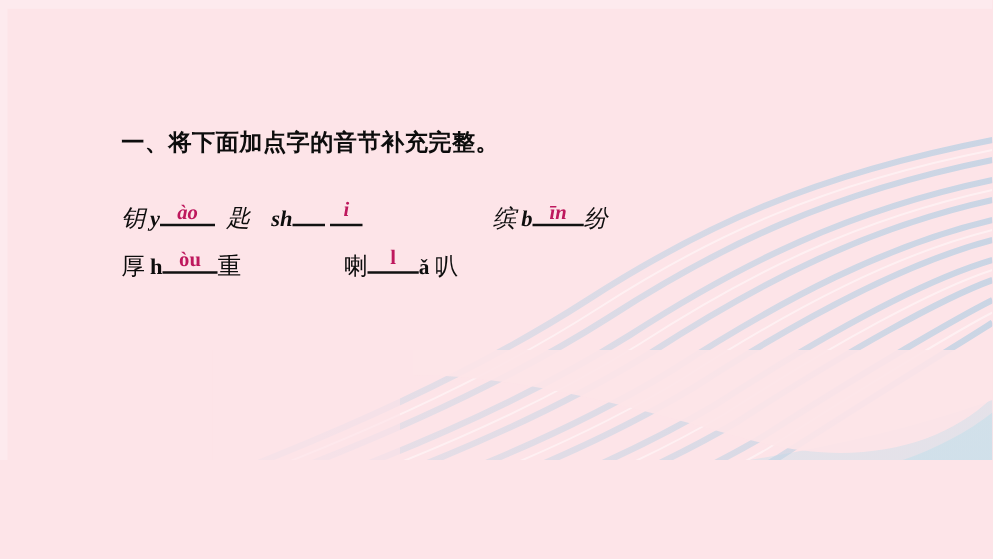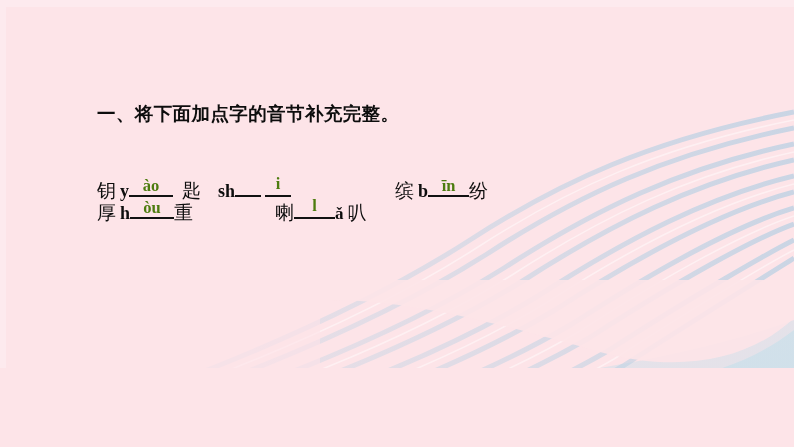--- a/index.html
+++ b/index.html
@@ -68,21 +68,21 @@
     color: #0d0d0d;
     white-space: nowrap;
   }
 
   .ans-row {
     position: absolute;
     left: 97px;
     white-space: nowrap;
     color: #0d0d0d;
   }
-  .row-1 { top: 176px; }
+  .row-1 { top: 160px; font-style: italic; }
   .row-2 { top: 198px; }
 
   
   .hz {
     font-family: "Liberation Serif", "DejaVu Serif", serif;
     font-size: 19px;
     vertical-align: baseline;
   }
 
   
@@ -104,21 +104,21 @@
   .blank.w-long  { width: 44px; }
   .blank.w-short { width: 26px; }
   .blank.w-mid   { width: 41px; }
 
   .blank > .ans {
     position: absolute;
     left: 0;
     right: 0;
     bottom: 1px;
     text-align: center;
-    color: #4d7c0f;
+    color: #be185d;
     font-family: "Liberation Serif", "DejaVu Serif", serif;
     font-weight: bold;
     font-size: 16.5px;
     line-height: 1;
     white-space: nowrap;
   }
   .blank > .ans.nudge-up { bottom: 3px; }
 
   .gap-sm { display: inline-block; width: 9px; }
   .gap-lg { display: inline-block; width: 74px; }

